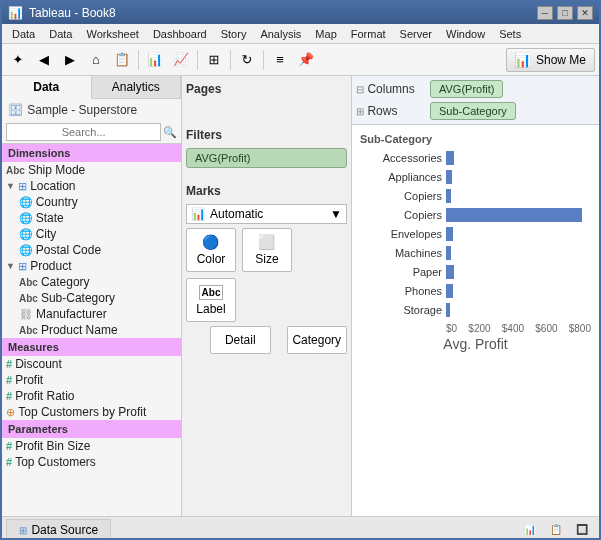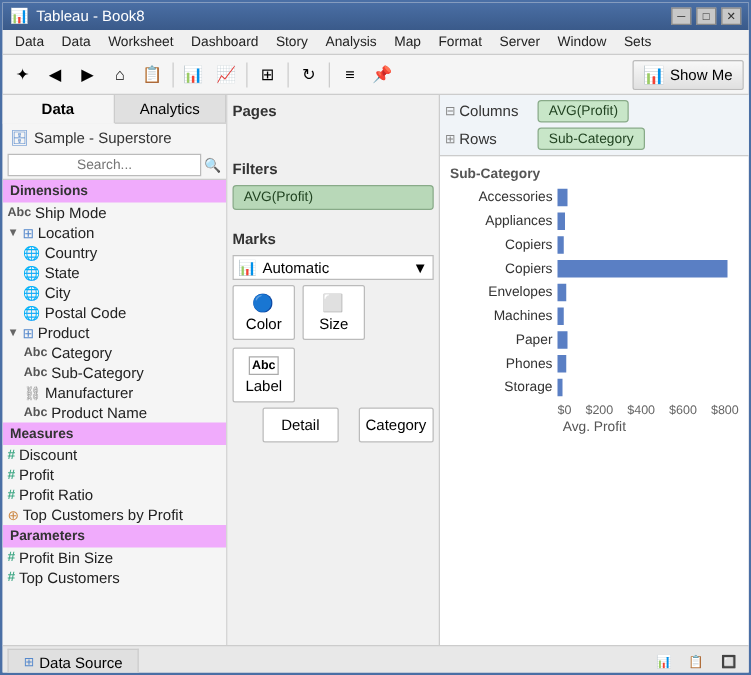--- a/index.html
+++ b/index.html
@@ -342,21 +342,21 @@
       top: 0;
     }
 
     .x-tick {
       font-size: 10px;
       color: #666;
     }
 
     .chart-axis-label {
       text-align: center;
-      font-size: 11px;
+      font-size: 14px;
       color: #555;
       margin-top: 2px;
     }
 
     
     .bottom-bar {
       height: 26px;
       background: #e8e8e8;
       display: flex;
       align-items: center;

